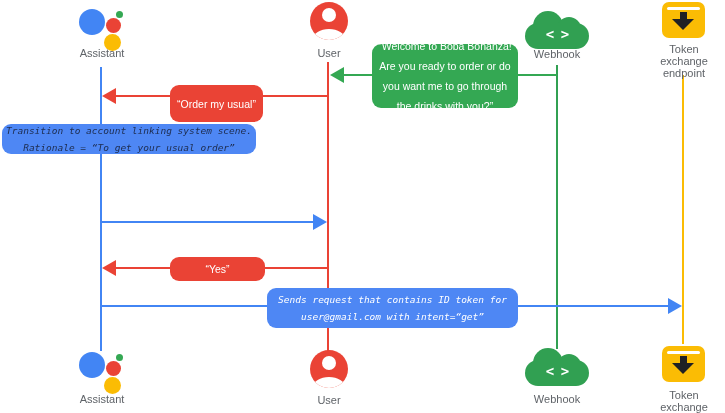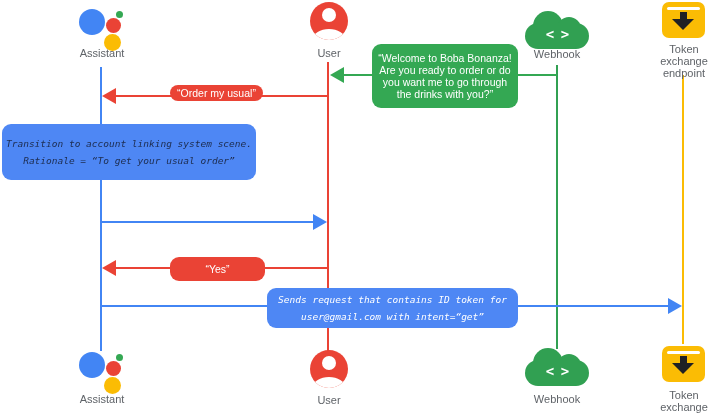--- a/index.html
+++ b/index.html
@@ -7,21 +7,21 @@
          font-family:"Liberation Sans",sans-serif;overflow:hidden;}
   .lifeline{position:absolute;width:2px;z-index:1;}
   .hline{position:absolute;height:2px;z-index:2;}
   .tri-left,.tri-right{position:absolute;width:0;height:0;z-index:2;
     border-top:8px solid transparent;border-bottom:8px solid transparent;}
   .tri-left{border-right:14px solid #000;}
   .tri-right{border-left:14px solid #000;}
   .bubble{position:absolute;z-index:3;border-radius:9px;color:#fff;
     display:flex;align-items:center;justify-content:center;
     text-align:center;white-space:pre;}
-  .sans{font-size:10.5px;line-height:12px;letter-spacing:0;}
+  .sans{font-size:10.5px;line-height:20px;letter-spacing:0;}
   .mono{font-family:"DejaVu Sans Mono",monospace;font-style:italic;
         font-size:9.5px;line-height:17px;}
   .actor-label{position:absolute;z-index:2;color:#5f6368;font-size:11px;
     line-height:12px;text-align:center;transform:translateX(-50%);
     white-space:pre-line;}
   .icon{position:absolute;z-index:2;}
   .circ{position:absolute;border-radius:50%;}
   
   .as-blue{left:1px;top:1px;width:26px;height:26px;background:#4285f4;}
   .as-green{left:38px;top:3px;width:7px;height:7px;background:#34a853;}
@@ -76,23 +76,23 @@
   <div class="tri-left" style="left:102px;top:260px;border-right-color:#ea4335"></div>
 
   <div class="hline" style="left:101px;top:305px;width:568px;background:#4285f4"></div>
   <div class="tri-right" style="left:668px;top:298px;border-left-color:#4285f4"></div>
 
   <div class="bubble sans" style="left:372px;top:44px;width:146px;height:64px;background:#34a853">“Welcome to Boba Bonanza!
 Are you ready to order or do
 you want me to go through
 the drinks with you?”</div>
 
-  <div class="bubble sans" style="left:170px;top:85px;width:93px;height:16px;background:#ea4335">“Order my usual”</div>
+  <div class="bubble sans" style="left:170px;top:85px;width:93px;height:37px;background:#ea4335">“Order my usual”</div>
 
-  <div class="bubble mono" style="left:2px;top:124px;width:254px;height:56px;background:#4e87f4;color:#1d2c4e">Transition to account linking system scene.
+  <div class="bubble mono" style="left:2px;top:124px;width:254px;height:30px;background:#4e87f4;color:#1d2c4e">Transition to account linking system scene.
 Rationale = “To get your usual order”</div>
 
 
   <div class="bubble sans" style="left:170px;top:257px;width:95px;height:24px;background:#ea4335">“Yes”</div>
 
   <div class="bubble mono" style="left:267px;top:288px;width:251px;height:40px;background:#4e87f4">Sends request that contains ID token for
 user@gmail.com with intent=“get”</div>
 
   <div class="icon" style="left:78px;top:8px;width:48px;height:44px">
     <div class="circ as-blue"></div>

